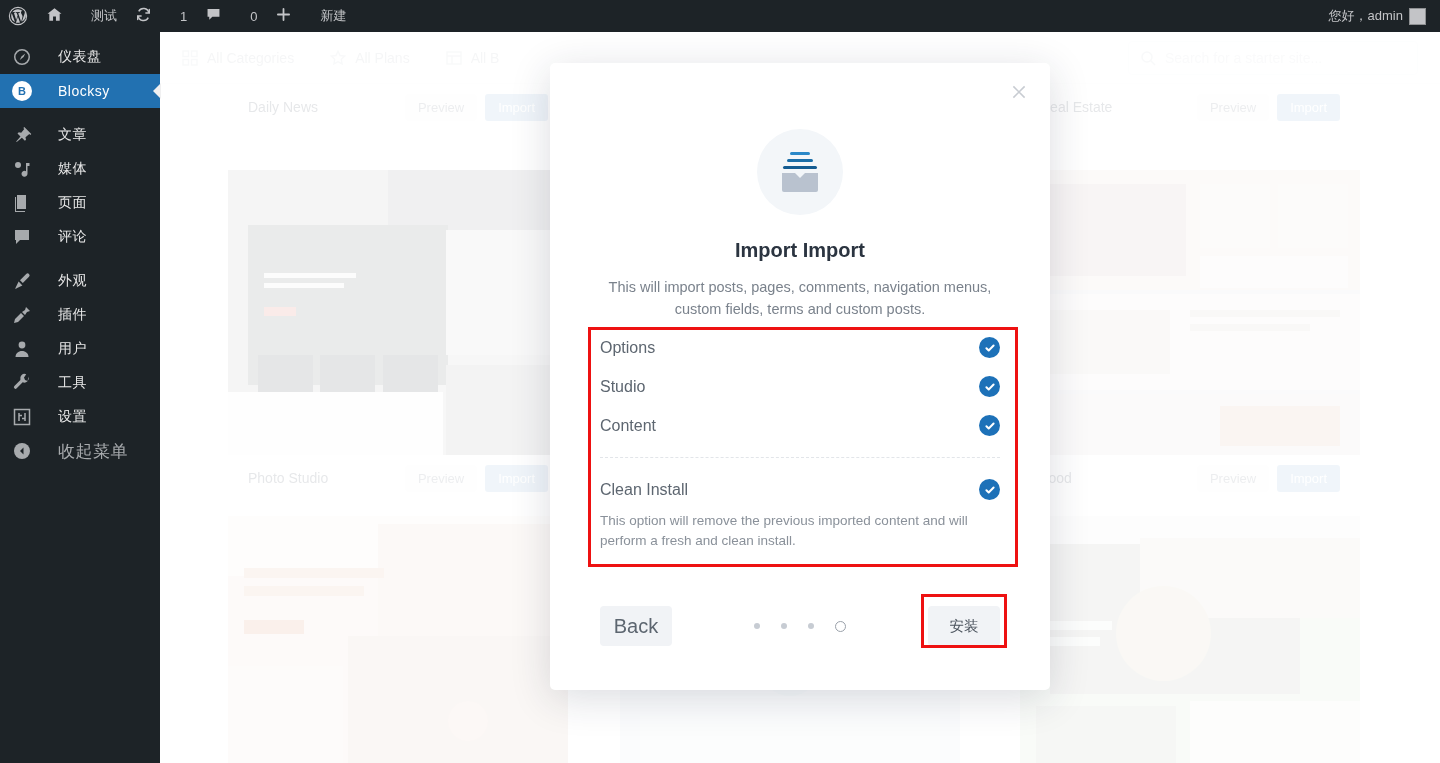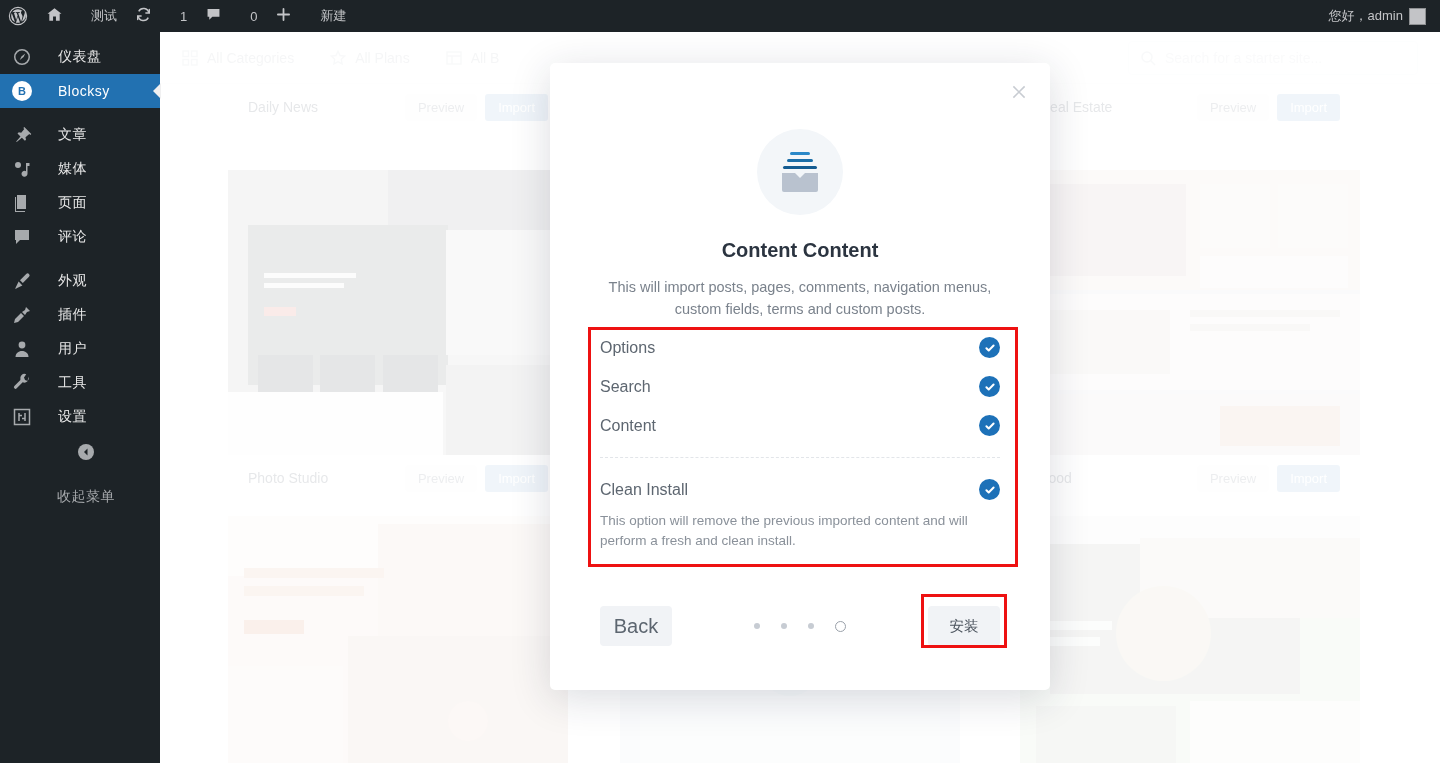--- a/index.html
+++ b/index.html
@@ -59,21 +59,21 @@
     background: #2271b1; color: #fff;
   }
   .menu-item.current .mi-ico { color: #fff; }
   .menu-item.current::after {
     content: ""; position: absolute; right: -1px; top: 50%;
     margin-top: -8px;
     border: 8px solid transparent;
     border-right-color: #f0f0f1;
   }
   .menu-sep { height: 10px; }
-  .menu-item.collapse { color: #a7aaad; margin-top: 8px; font-size: 14px; flex-direction: column; }
+  .menu-item.collapse { color: #a7aaad; font-size: 17px; }
   .blocksy-badge {
     width: 20px; height: 20px; border-radius: 50%;
     background: #fff; color: #2271b1;
     display: flex; align-items: center; justify-content: center;
     font-size: 11px; font-weight: bold;
   }
 
   
   #bgpage {
     position: absolute; top: 32px; left: 160px;
@@ -411,36 +411,36 @@
   <div class="m-icon-wrap">
     <svg width="46" height="44" viewBox="0 0 46 44" fill="none">
       <rect x="13" y="2" width="20" height="3" rx="1.5" fill="#2a88c8"></rect>
       <rect x="10" y="9" width="26" height="3" rx="1.5" fill="#1b6ea8"></rect>
       <rect x="6" y="16" width="34" height="3" rx="1.5" fill="#145c92"></rect>
       <path d="M5 23h36v17a2 2 0 0 1-2 2H7a2 2 0 0 1-2-2V23z" fill="#b9c2cf"></path>
       <path d="M18 23h10l-5 5-5-5z" fill="#f3f6f9"></path>
     </svg>
   </div>
 
-  <div class="m-title">Content Content</div>
+  <div class="m-title">Import Import</div>
   <div class="m-sub">This will import posts, pages, comments, navigation menus, custom fields, terms and custom posts.</div>
 
   <div id="optlist">
 
     <div class="opt-row">
       <span class="opt-label">Options</span>
       <span class="chk">
         <svg viewBox="0 0 12 12" fill="none" stroke="#ffffff" stroke-width="2" stroke-linecap="round" stroke-linejoin="round">
           <path d="M2.4 6.2l2.3 2.3 4.9-5"></path>
         </svg>
       </span>
     </div>
 
     <div class="opt-row">
-      <span class="opt-label">Search</span>
+      <span class="opt-label">Studio</span>
       <span class="chk">
         <svg viewBox="0 0 12 12" fill="none" stroke="#ffffff" stroke-width="2" stroke-linecap="round" stroke-linejoin="round">
           <path d="M2.4 6.2l2.3 2.3 4.9-5"></path>
         </svg>
       </span>
     </div>
 
     <div class="opt-row">
       <span class="opt-label">Content</span>
       <span class="chk">

